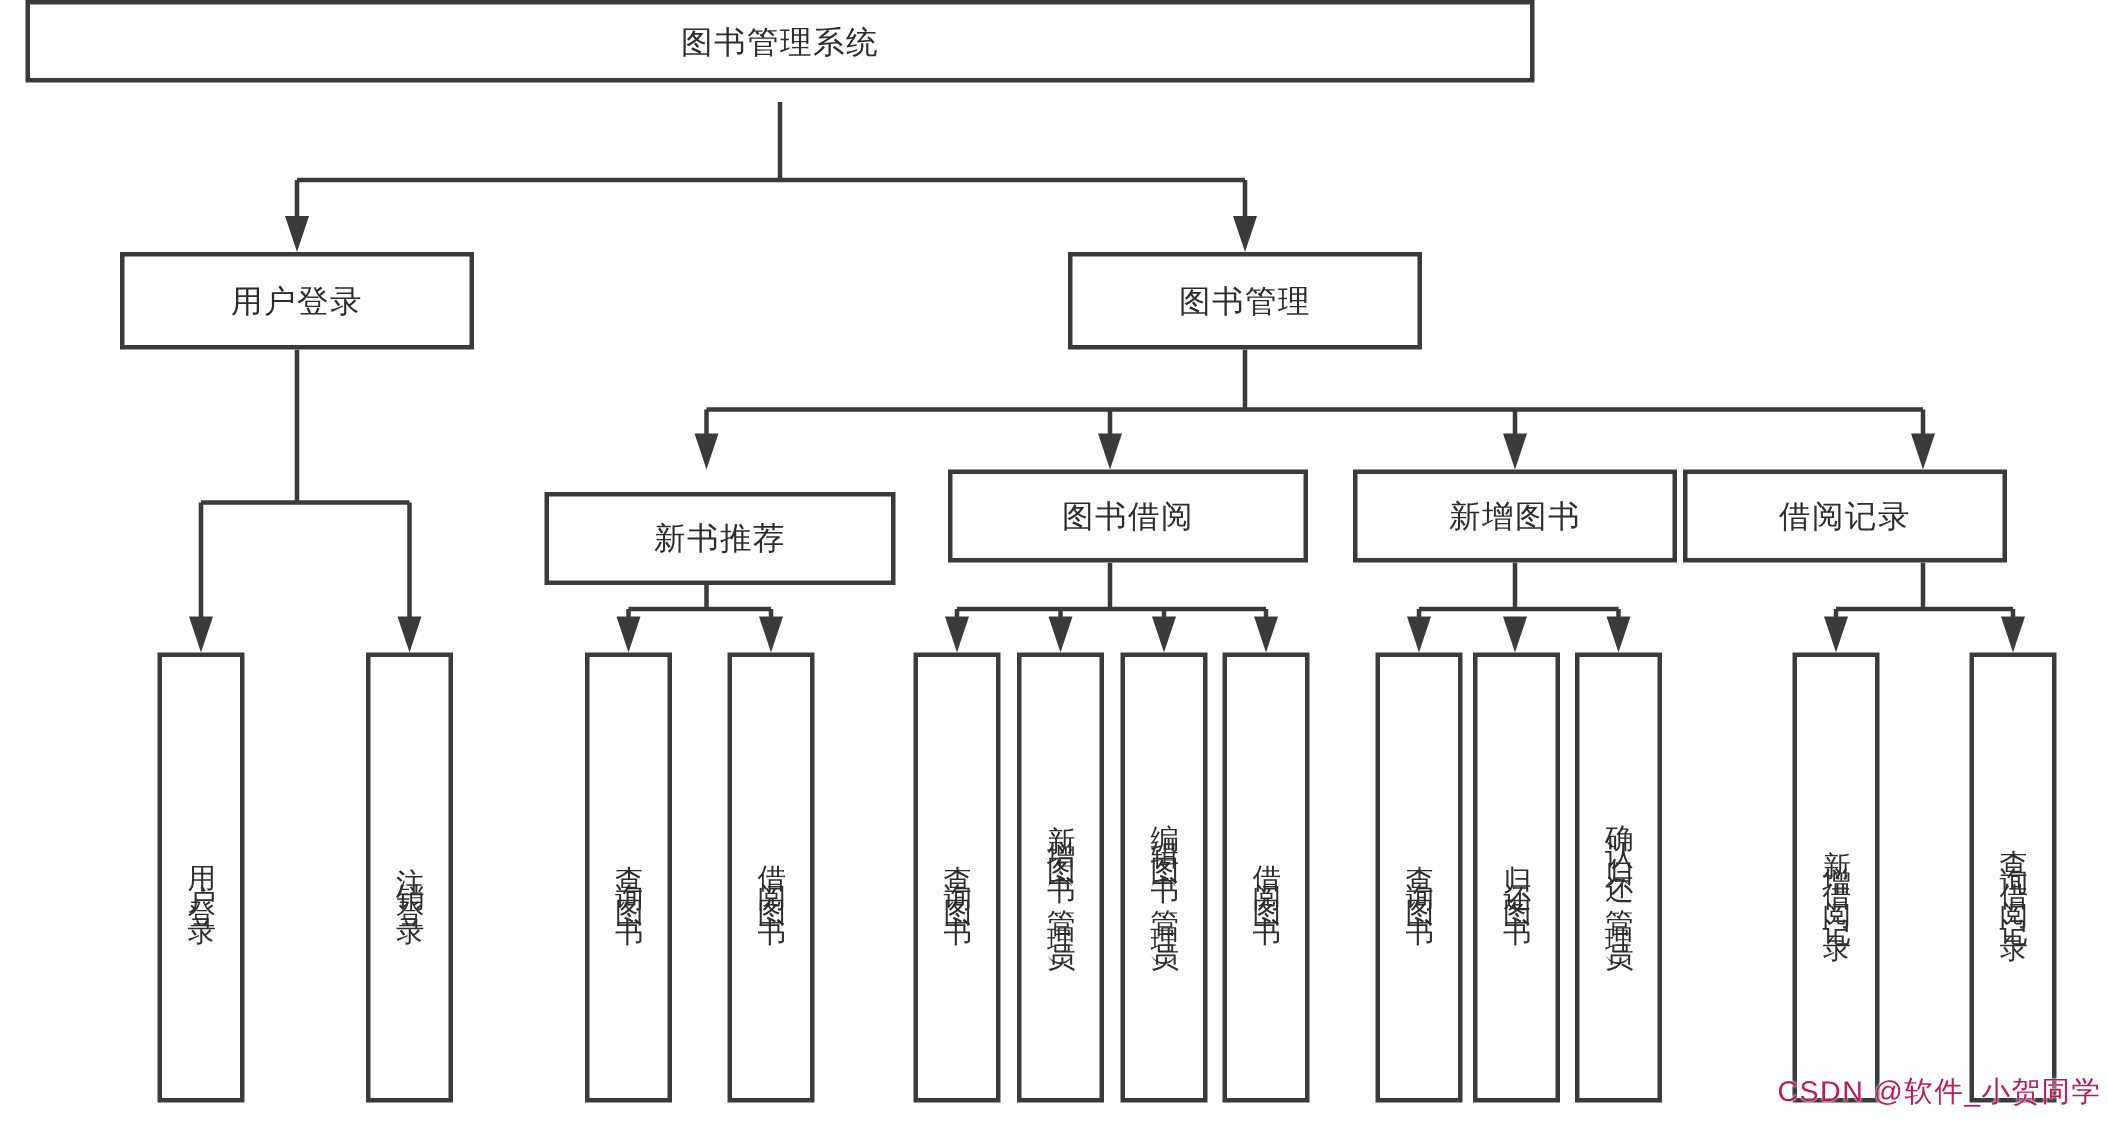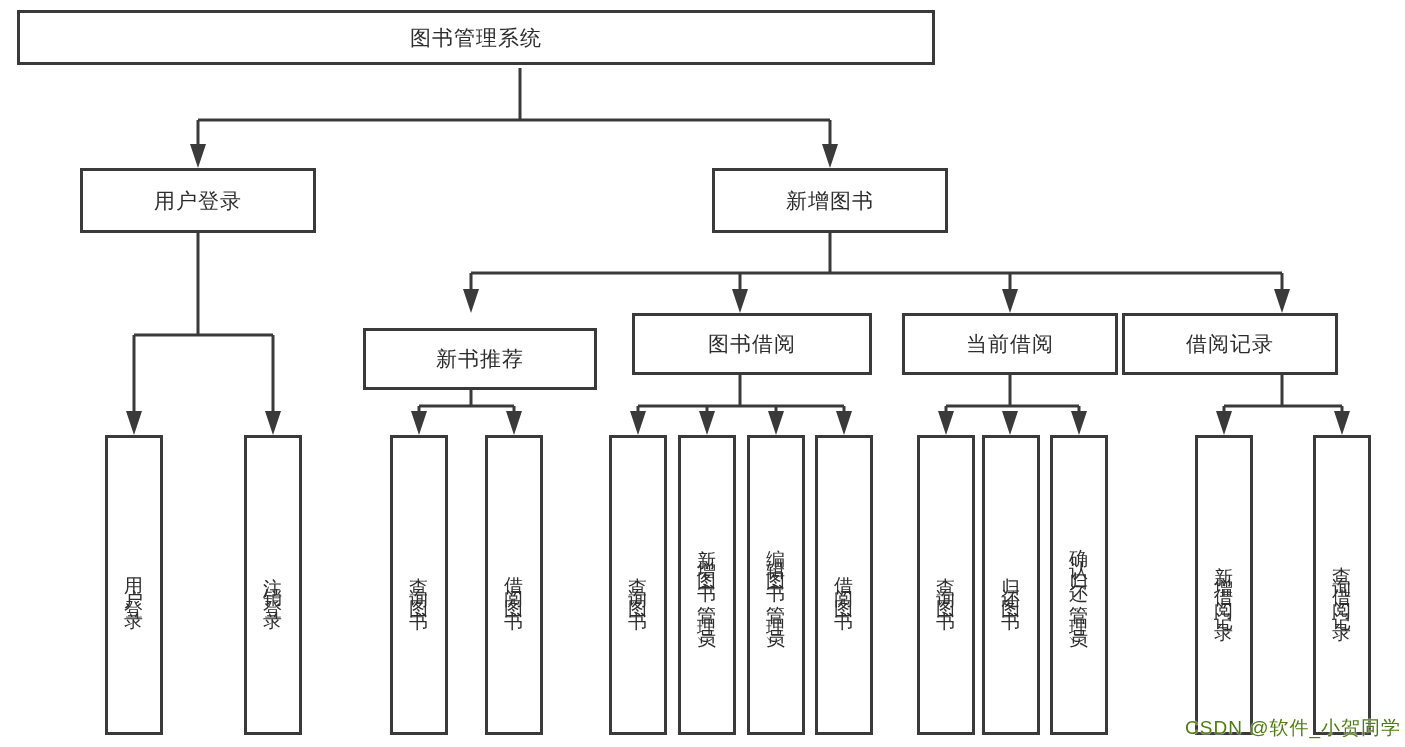--- a/index.html
+++ b/index.html
@@ -11,21 +11,21 @@
     border:3px solid #3a3a3a;display:flex;align-items:center;justify-content:center;
     color:#2d2d2d;
   }
   .node.h{font-size:21px;letter-spacing:1px;white-space:nowrap;}
   .node.v .vtext{
     writing-mode:vertical-rl;text-orientation:mixed;
     font-size:19px;line-height:1;letter-spacing:0.6em;
   }
   .watermark{
     position:absolute;right:4px;bottom:6px;z-index:5;
-    font-size:19px;color:#4d7c0f;letter-spacing:1px;white-space:nowrap;
+    font-size:19px;color:#be185d;letter-spacing:1px;white-space:nowrap;
     text-shadow:0 0 2px #ffffff,0 0 1px #ffffff;
     margin-left:45px;
   }
 </style>
 </head>
 <body>
 
 <div class="canvas">
 
   <svg class="wires" viewBox="0 0 1405 747" aria-hidden="true">
@@ -52,39 +52,39 @@
       <polygon points="768,411 784,411 776,435"></polygon>
       <polygon points="836,411 852,411 844,435"></polygon>
       <polygon points="938,411 954,411 946,435"></polygon>
       <polygon points="1002,411 1018,411 1010,435"></polygon>
       <polygon points="1071,411 1087,411 1079,435"></polygon>
       <polygon points="1216,411 1232,411 1224,435"></polygon>
       <polygon points="1334,411 1350,411 1342,435"></polygon>
     </g>
   </svg>
 
-  <div class="node h" style="left:17px;top:10px;width:918px;height:55px">
+  <div class="node h" style="left:17px;top:0;width:1006px;height:55px">
     <span>图书管理系统</span>
   </div>
 
   <div class="node h" style="left:80px;top:168px;width:236px;height:65px">
     <span>用户登录</span>
   </div>
   <div class="node h" style="left:712px;top:168px;width:236px;height:65px">
-    <span>新增图书</span>
+    <span>图书管理</span>
   </div>
 
   <div class="node h" style="left:363px;top:328px;width:234px;height:62px">
     <span>新书推荐</span>
   </div>
   <div class="node h" style="left:632px;top:313px;width:240px;height:62px">
     <span>图书借阅</span>
   </div>
   <div class="node h" style="left:902px;top:313px;width:216px;height:62px">
-    <span>当前借阅</span>
+    <span>新增图书</span>
   </div>
   <div class="node h" style="left:1122px;top:313px;width:216px;height:62px">
     <span>借阅记录</span>
   </div>
 
   <div class="node v" style="left:105px;top:435px;width:58px;height:300px">
     <span class="vtext">用户登录</span>
   </div>
   <div class="node v" style="left:244px;top:435px;width:58px;height:300px">
     <span class="vtext">注销登录</span>

